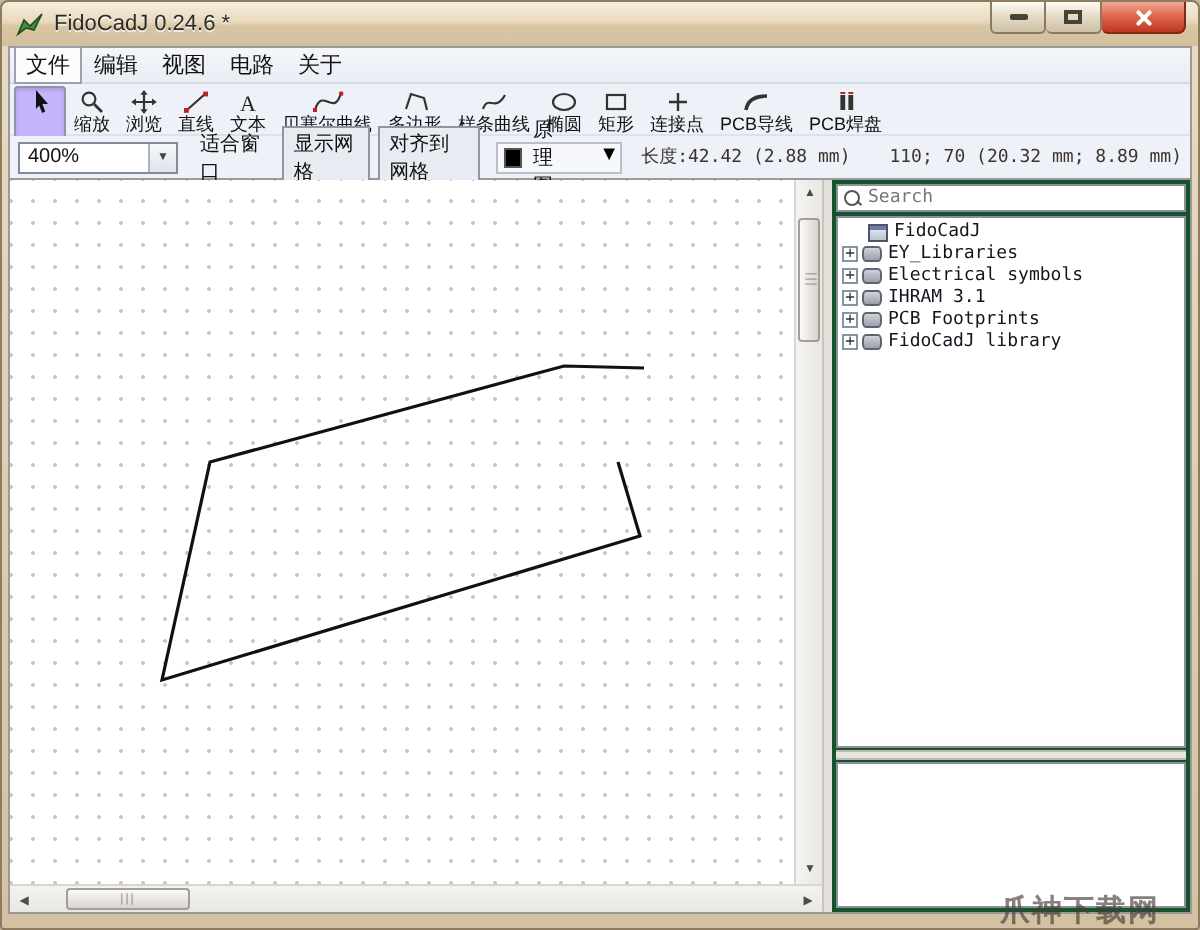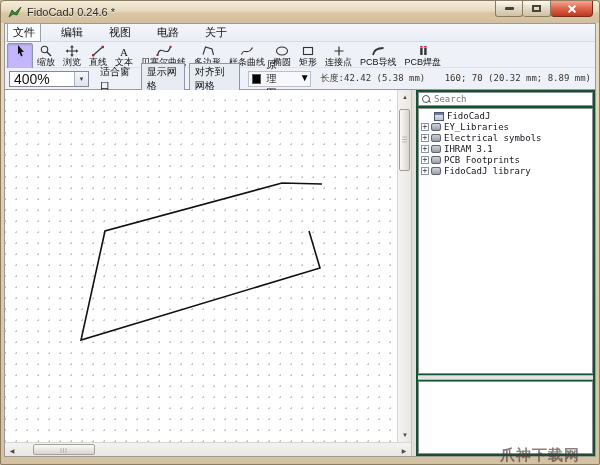--- a/index.html
+++ b/index.html
@@ -31,38 +31,38 @@
   .glyph-close::before { transform:rotate(45deg); } .glyph-close::after { transform:rotate(-45deg); }
 
   
   .content { position:absolute; top:22px; left:3px; right:3px; bottom:7px;
              background:#eef1f7; display:flex; flex-direction:column; border:1px solid #9a9a9a; }
 
   
   .menubar { height:18px; background:linear-gradient(#f4f6fa,#e9edf4); display:flex;
              align-items:center; padding-left:2px; border-bottom:1px solid #d6dae1;
              font-size:11px; color:#111; flex:0 0 auto; }
-  .menu-item { padding:1px 5px; margin-right:14px; border:1px solid transparent; }
+  .menu-item { padding:1px 5px; margin-right:0; border:1px solid transparent; }
   .menu-item.active { border-color:#9aa2ae; background:#fbfcfe; }
 
   
   .toolbar1 { height:26px; background:#eef1f7; display:flex; align-items:flex-start;
               padding:1px 2px 0 2px; border-bottom:1px solid #dde1e8; flex:0 0 auto; }
   .tool { display:flex; flex-direction:column; align-items:center; padding:0 3px;
           border:1px solid transparent; border-radius:2px; }
   .tool.selected { border-color:#8b97a6; background:#c4b5fd; box-shadow:inset 0 1px 2px rgba(0,0,0,.15);gap:39px; }
   .tool .ticon { height:13px; display:flex; align-items:center; justify-content:center; }
   .tool .tlabel { font-size:9px; line-height:10px; color:#111; white-space:nowrap; }
 
   
   .toolbar2 { height:22px; background:#eef1f7; display:flex; align-items:center;
               padding:0 4px; border-bottom:1px solid #9a9a9a; font-size:10px; flex:0 0 auto; }
   .combo { display:flex; align-items:center; background:#fff; border:1px solid #7f8b99;
            height:16px; }
-  .combo .cval { padding:0 4px; min-width:64px; font-size:14px; color:#111; }
+  .combo .cval { padding:0 4px; min-width:64px; font-size:10px; color:#111; }
   .combo .carrow { width:14px; height:100%; background:linear-gradient(#f5f7fa,#dfe4ea);
                    border-left:1px solid #aab2bc; font-size:6px; color:#444;
                    display:flex; align-items:center; justify-content:center; }
   .flatbtn { padding:1px 5px; margin-left:6px; font-size:10px; color:#111; }
   .togglebtn { padding:1px 5px; margin-left:4px; font-size:10px; color:#111;
                border:1px solid #8b97a6; background:#e7ebf2; }
   .layercombo { display:flex; align-items:center; margin-left:8px; height:16px;
                 border:1px solid #b9c0c9; background:#f6f8fb; padding-left:3px; }
   .swatch { width:13px; height:10px; border:1px solid #555; }
   .layername { padding:0 14px 0 5px; font-size:10px; color:#111; }
@@ -301,22 +301,22 @@
       </div>
       <span class="flatbtn">适合窗口</span>
       <span class="togglebtn">显示网格</span>
       <span class="togglebtn">对齐到网格</span>
       <div class="layercombo">
         <span class="swatch" style="background:#000;"></span>
         <span class="layername">原理图</span>
         <span class="carrow" style="height:14px;">▼</span>
       </div>
       <span class="status">
-        <span>长度:42.42 (5.38 mm)</span>
-        <span class="coords">160; 70 (20.32 mm; 8.89 mm)</span>
+        <span>长度:42.42 (2.88 mm)</span>
+        <span class="coords">110; 70 (20.32 mm; 8.89 mm)</span>
       </span>
     </div>
 
     <div class="main">
 
       <div class="canvas-region">
         <div class="canvas-row">
           <div class="canvas">
             <svg width="392" height="356">
               <polyline fill="none" stroke="#111111" stroke-width="1.6" stroke-linejoin="miter" points="317,94 277,93 100,141 76,250 315,178 304,141"></polyline>

